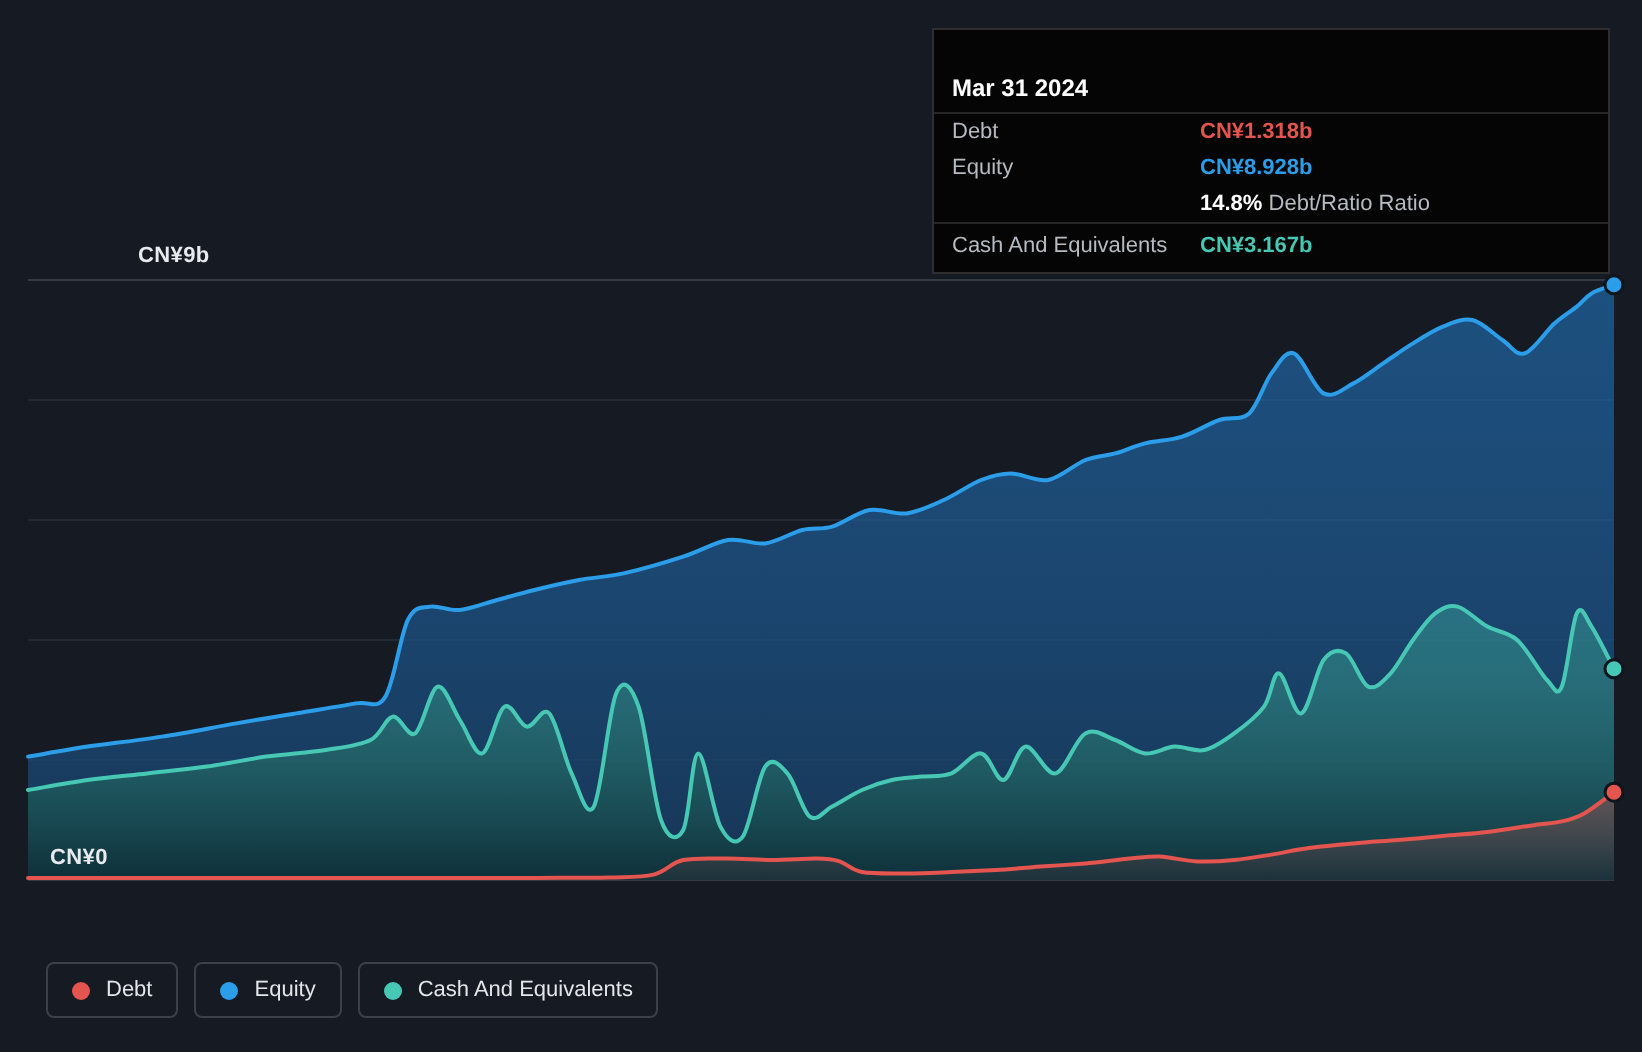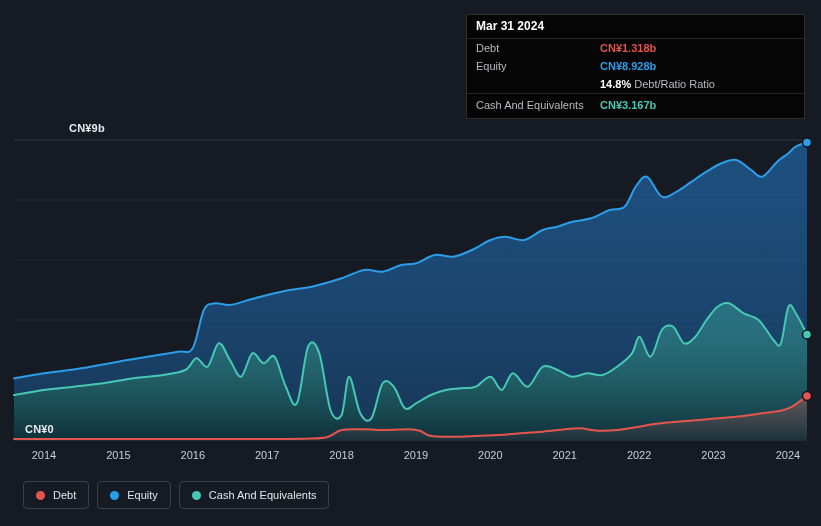--- a/index.html
+++ b/index.html
@@ -22,21 +22,21 @@
     display:flex; justify-content:space-between;
   }
   .xticks span { width:40px; text-align:center; color:#c9ced5; font-size:11px; }
 
   .tooltip {
     position:absolute; left:466px; top:14px; width:339px;
     background:#050505; border:1px solid #2e2e2e; box-sizing:border-box;
     color:#c4c9cf; font-size:11px; z-index:5;
   }
   .tt-title {
-    padding:4px 9px 5px; font-size:12px; font-weight:700; color:#ffffff;
+    padding:22px 9px 5px; font-size:12px; font-weight:700; color:#ffffff;
     border-bottom:1px solid #262626;
   }
   .tt-row { display:flex; align-items:baseline; padding:3px 9px; }
   .tt-label { width:124px; flex:0 0 124px; color:#b6bbc2; }
   .tt-value { font-weight:700; }
   .tt-ratio-num { color:#ffffff; font-weight:700;margin-top:13px; }
   .tt-ratio-text { color:#b6bbc2; font-weight:400; }
   .tt-cash-row { border-top:1px solid #262626; padding-top:5px; padding-bottom:7px; }
 
   .legend { position:absolute; left:23px; top:481px; display:flex; gap:8px; }
@@ -80,33 +80,20 @@
       <path d="M 14.0 439.0 C 25.2 439.0 57.4 439.0 81.0 439.0 C 104.6 439.0 130.7 439.0 155.5 439.0 C 180.3 439.0 211.3 439.0 229.9 439.0 C 248.5 439.0 254.8 439.1 267.2 439.0 C 279.6 438.9 294.5 438.9 304.4 438.7 C 314.3 438.4 320.5 438.8 326.7 437.3 C 332.9 435.9 335.4 431.3 341.6 430.0 C 347.8 428.7 356.5 429.3 364.0 429.3 C 371.4 429.3 378.9 430.0 386.3 430.0 C 393.7 430.0 403.1 429.2 408.6 429.3 C 414.2 429.4 416.1 429.6 419.8 430.7 C 423.5 431.8 425.4 435.0 431.0 436.0 C 436.6 437.0 445.9 436.7 453.3 436.7 C 460.8 436.7 468.2 436.3 475.7 436.0 C 483.1 435.7 490.5 435.4 498.0 435.0 C 505.4 434.6 512.9 433.9 520.3 433.3 C 527.8 432.8 535.2 432.3 542.7 431.7 C 550.1 431.0 558.8 429.9 565.0 429.3 C 571.2 428.8 574.3 428.1 579.9 428.3 C 585.5 428.6 592.3 430.4 598.5 430.7 C 604.7 430.9 610.9 430.6 617.1 430.0 C 623.3 429.4 629.5 428.3 635.7 427.3 C 641.9 426.3 647.5 424.9 654.4 424.0 C 661.2 423.1 669.2 422.3 676.7 421.7 C 684.1 421.0 691.6 420.6 699.0 420.0 C 706.5 419.4 713.9 418.7 721.4 418.0 C 728.8 417.3 736.3 416.9 743.7 416.0 C 751.2 415.1 759.8 413.6 766.0 412.7 C 772.3 411.8 776.6 411.7 780.9 410.7 C 785.3 409.7 787.8 409.1 792.1 406.7 C 796.5 404.2 804.5 397.8 807.0 396.1 L 807.0 440 L 14.0 440 Z" fill="url(#gradDebt)" stroke="none"></path>
       <path d="M 14.0 439.0 C 25.2 439.0 57.4 439.0 81.0 439.0 C 104.6 439.0 130.7 439.0 155.5 439.0 C 180.3 439.0 211.3 439.0 229.9 439.0 C 248.5 439.0 254.8 439.1 267.2 439.0 C 279.6 438.9 294.5 438.9 304.4 438.7 C 314.3 438.4 320.5 438.8 326.7 437.3 C 332.9 435.9 335.4 431.3 341.6 430.0 C 347.8 428.7 356.5 429.3 364.0 429.3 C 371.4 429.3 378.9 430.0 386.3 430.0 C 393.7 430.0 403.1 429.2 408.6 429.3 C 414.2 429.4 416.1 429.6 419.8 430.7 C 423.5 431.8 425.4 435.0 431.0 436.0 C 436.6 437.0 445.9 436.7 453.3 436.7 C 460.8 436.7 468.2 436.3 475.7 436.0 C 483.1 435.7 490.5 435.4 498.0 435.0 C 505.4 434.6 512.9 433.9 520.3 433.3 C 527.8 432.8 535.2 432.3 542.7 431.7 C 550.1 431.0 558.8 429.9 565.0 429.3 C 571.2 428.8 574.3 428.1 579.9 428.3 C 585.5 428.6 592.3 430.4 598.5 430.7 C 604.7 430.9 610.9 430.6 617.1 430.0 C 623.3 429.4 629.5 428.3 635.7 427.3 C 641.9 426.3 647.5 424.9 654.4 424.0 C 661.2 423.1 669.2 422.3 676.7 421.7 C 684.1 421.0 691.6 420.6 699.0 420.0 C 706.5 419.4 713.9 418.7 721.4 418.0 C 728.8 417.3 736.3 416.9 743.7 416.0 C 751.2 415.1 759.8 413.6 766.0 412.7 C 772.3 411.8 776.6 411.7 780.9 410.7 C 785.3 409.7 787.8 409.1 792.1 406.7 C 796.5 404.2 804.5 397.8 807.0 396.1" fill="none" stroke="#e3554e" stroke-width="2" stroke-linejoin="round" stroke-linecap="round"></path>
       <circle cx="807.0" cy="142.4" r="4.5" fill="#2b9de9" stroke="#10141b" stroke-width="1.5"></circle>
       <circle cx="807.0" cy="334.4" r="4.5" fill="#46c8b4" stroke="#10141b" stroke-width="1.5"></circle>
       <circle cx="807.0" cy="396.1" r="4.5" fill="#e3554e" stroke="#10141b" stroke-width="1.5"></circle>
     </svg>
 
   <div class="ylabel ylabel-max">CN¥9b</div>
   <div class="ylabel ylabel-min">CN¥0</div>
 
-  <div class="xticks">
-      <span>2014</span>
-      <span>2015</span>
-      <span>2016</span>
-      <span>2017</span>
-      <span>2018</span>
-      <span>2019</span>
-      <span>2020</span>
-      <span>2021</span>
-      <span>2022</span>
-      <span>2023</span>
-      <span>2024</span>
-    </div>
 
   <div class="tooltip">
     <div class="tt-title">Mar 31 2024</div>
     <div class="tt-row">
       <span class="tt-label">Debt</span>
       <span class="tt-value" style="color: rgb(227, 85, 78); text-align: center;">CN¥1.318b</span>
     </div>
     <div class="tt-row">
       <span class="tt-label">Equity</span>
       <span class="tt-value" style="color: rgb(43, 157, 233);">CN¥8.928b</span>

